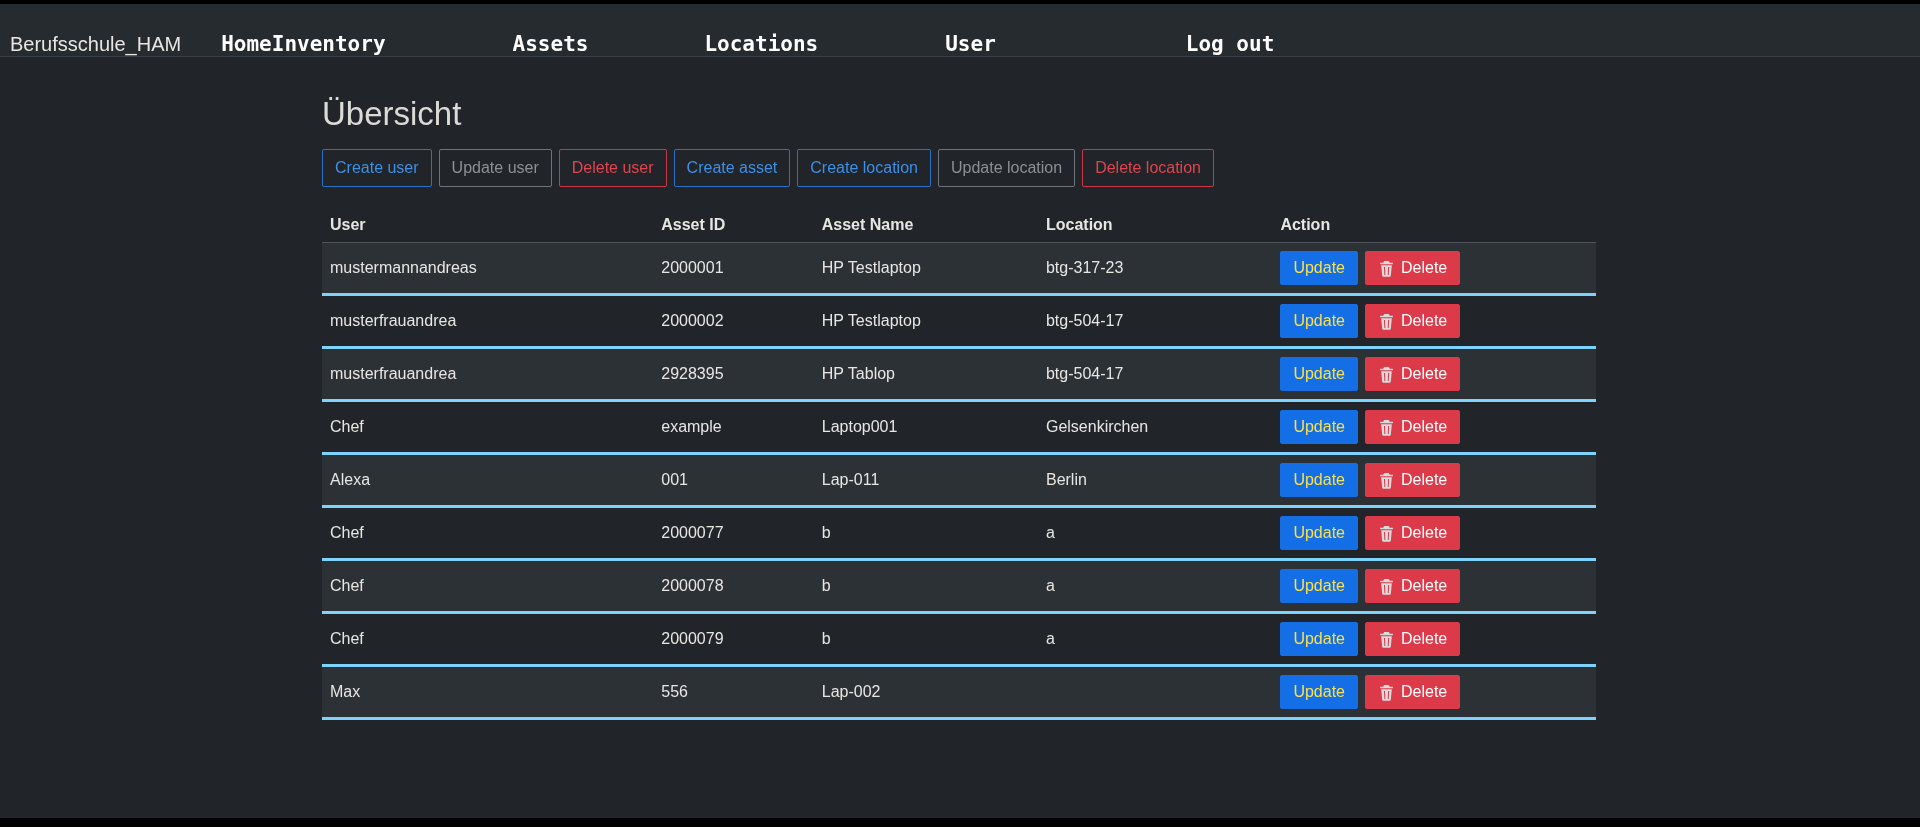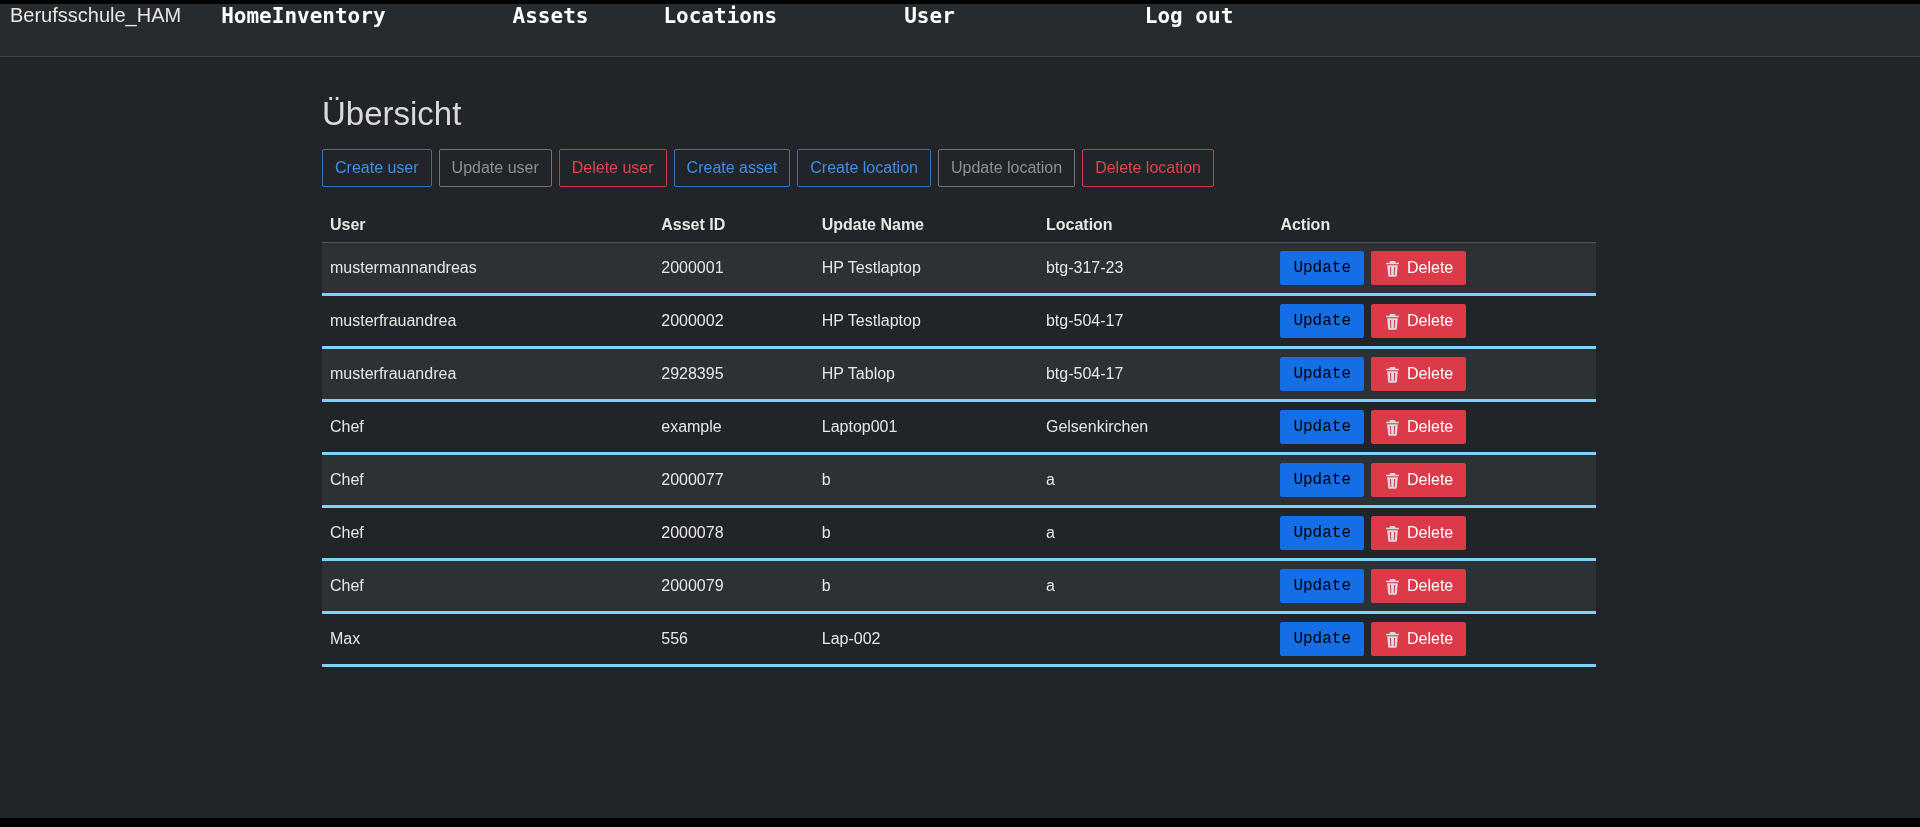--- a/index.html
+++ b/index.html
@@ -10,41 +10,41 @@
     -webkit-font-smoothing: antialiased;
   }
 
   
   .navbar {
     margin-top: 4px;
     height: 53px;
     background: #262b2f;
     border-bottom: 1px solid #3a4046;
     display: flex;
-    align-items: flex-start;
+    align-items: flex-end;
     padding-left: 10px;
   }
   .brand {
     color: #e8e6e3;
     font-size: 20px;
     cursor: pointer;
   }
   .nav-links { display: flex; align-items: center; }
   .nav-link {
     font-family: "DejaVu Sans Mono", monospace;
     font-weight: 700;
     font-size: 21px;
     color: #ffffff;
     text-decoration: none;
     cursor: pointer;
     white-space: pre;
   }
   .nav-link:nth-child(1) { margin-left: 40px; }
   .nav-link:nth-child(2) { margin-right: 127px; }
-  .nav-link:nth-child(3) { margin-right: 75px; }
+  .nav-link:nth-child(3) { margin-right: 116px; }
   .nav-link:nth-child(4) { margin-right: 127px; }
   .nav-link:nth-child(5) { margin-right: 190px; }
 
   
   .main {
     height: 761px;
     background: #212529;
     padding: 38px 0 0 322px;
   }
   .page-title {
@@ -66,21 +66,21 @@
     padding: 6px 12px;
     border-radius: 2px;
     border: 1px solid transparent;
     background: transparent;
     cursor: pointer;
     white-space: nowrap;
   }
   .btn-outline-primary   { color: #3d8fe8; border-color: #2a72c8; }
   .btn-outline-secondary { color: #8b9197; border-color: #6c757d; }
   .btn-outline-danger    { color: #e2434f; border-color: #cf3747; }
-  .btn-primary { background: #146ee6; color: #000000; border-color: #146ee6; font-family: Liberation Mono, monospace; }
+  .btn-primary { background: #146ee6; color: #fde047; border-color: #146ee6; }
   .btn-danger  { background: #dc3a49; color: #ffffff; border-color: #dc3a49; }
 
   
   table.assets {
     width: 1274px;
     border-collapse: collapse;
     color: #e8e6e3;
     font-size: 16px;
   }
   table.assets th {
@@ -140,21 +140,21 @@
       <col class="c-user">
         <col class="c-id">
         <col class="c-name">
         <col class="c-loc">
         <col class="c-act">
     </colgroup>
     <thead>
       <tr>
         <th>User</th>
         <th>Asset ID</th>
-        <th>Update Name</th>
+        <th>Asset Name</th>
         <th>Location</th>
         <th>Action</th>
       </tr>
     </thead>
     <tbody>
         <tr>
     <td>mustermannandreas</td>
     <td>2000001</td>
     <td>HP Testlaptop</td>
     <td>btg-317-23</td>
@@ -227,20 +227,40 @@
               <path d="M5.5 1.5 6 1h4l.5.5.5 1H14v1.5H2V2.5h3z"></path>
               <path d="M3 5h10l-.9 9.6a1.2 1.2 0 0 1-1.2 1.1H5.1a1.2 1.2 0 0 1-1.2-1.1L3 5zm2.6 1.5.4 7.5h.9l-.3-7.5h-1zm3.9 0-.3 7.5h.9l.4-7.5h-1z"></path>
             </svg>
           </span>
                 <span>Delete</span>
         </button>
       </div>
     </td>
   </tr>
         <tr>
+    <td>Alexa</td>
+    <td>001</td>
+    <td>Lap-011</td>
+    <td>Berlin</td>
+    <td>
+      <div class="row-actions">
+        <button class="btn btn-primary btn-sm-row">Update</button>
+        <button class="btn btn-danger btn-sm-row">
+          <span class="trash-icon">
+            <svg width="17" height="17" viewBox="0 0 16 16" fill="#d8dadc" xmlns="http://www.w3.org/2000/svg">
+              <path d="M5.5 1.5 6 1h4l.5.5.5 1H14v1.5H2V2.5h3z"></path>
+              <path d="M3 5h10l-.9 9.6a1.2 1.2 0 0 1-1.2 1.1H5.1a1.2 1.2 0 0 1-1.2-1.1L3 5zm2.6 1.5.4 7.5h.9l-.3-7.5h-1zm3.9 0-.3 7.5h.9l.4-7.5h-1z"></path>
+            </svg>
+          </span>
+                <span>Delete</span>
+        </button>
+      </div>
+    </td>
+  </tr>
+        <tr>
     <td>Chef</td>
     <td>2000077</td>
     <td>b</td>
     <td>a</td>
     <td>
       <div class="row-actions">
         <button class="btn btn-primary btn-sm-row">Update</button>
         <button class="btn btn-danger btn-sm-row">
           <span class="trash-icon">
             <svg width="17" height="17" viewBox="0 0 16 16" fill="#d8dadc" xmlns="http://www.w3.org/2000/svg">

